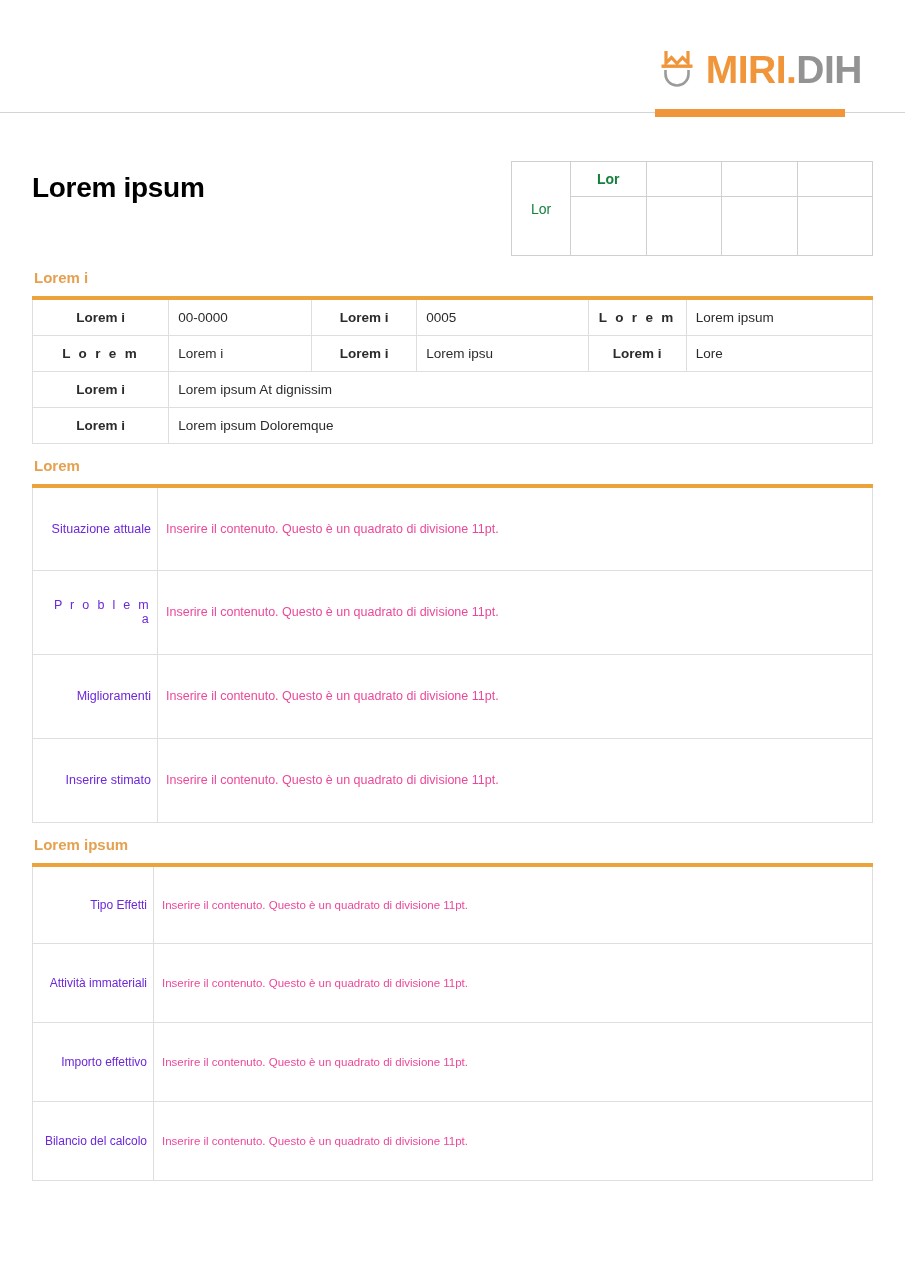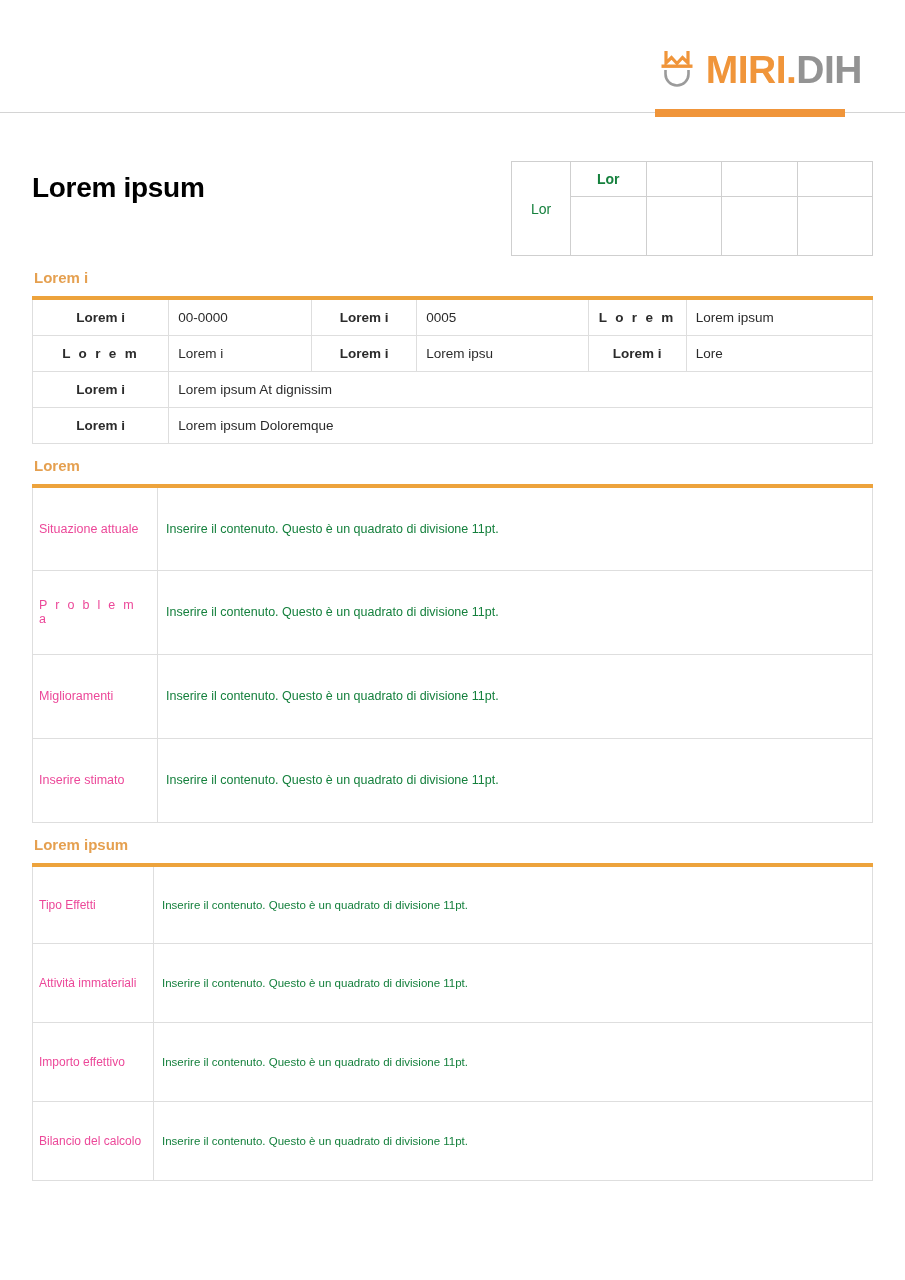--- a/index.html
+++ b/index.html
@@ -136,29 +136,29 @@
   table.table-info td.lbl {
     font-weight: bold;
     text-align: center;
     font-size: 13.5px;
   }
   table.table-info td.val { font-weight: normal; }
   .sp { letter-spacing: 2.3px; }
 
   
   table.table-blocks td.blk-lbl {
-    text-align: left;
+    text-align: right;
     font-size: 12.5px;
     padding: 0 6px;
-    color: #ec4899;
+    color: #6d28d9;
   }
   table.table-blocks td.blk-val {
     padding: 0 8px;
     font-size: 12.5px;
-    color: #15803d;
+    color: #ec4899;
   }
   table.table-blocks.t2 tr { height: 84px; }
   table.table-blocks.t3 tr { height: 79px; }
   table.table-blocks.t2 td.blk-val { font-size: 12.5px; }
   table.table-blocks.t3 td.blk-lbl { font-size: 12px; }
   table.table-blocks.t3 td.blk-val { font-size: 11.5px; }
 </style>
 </head>
 <body>
 

